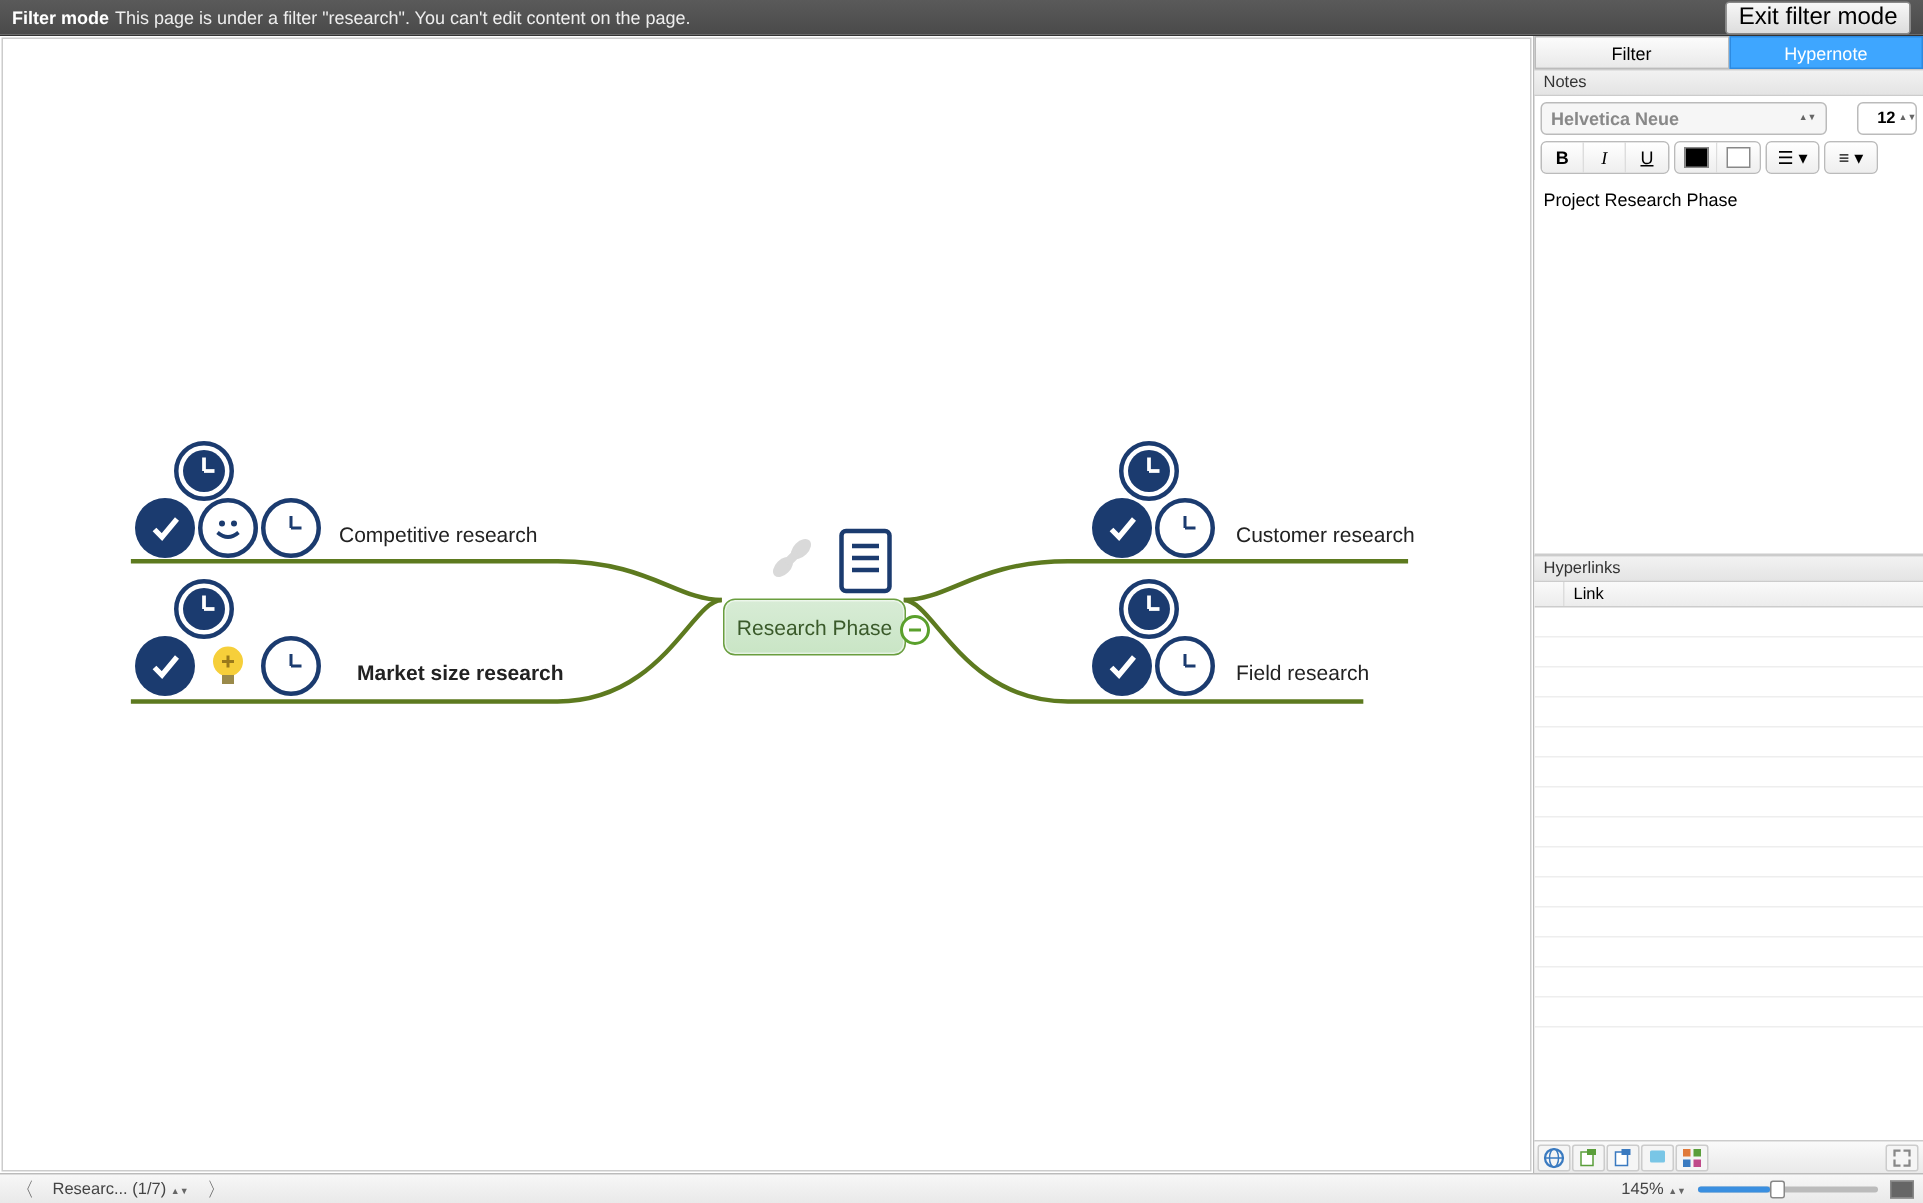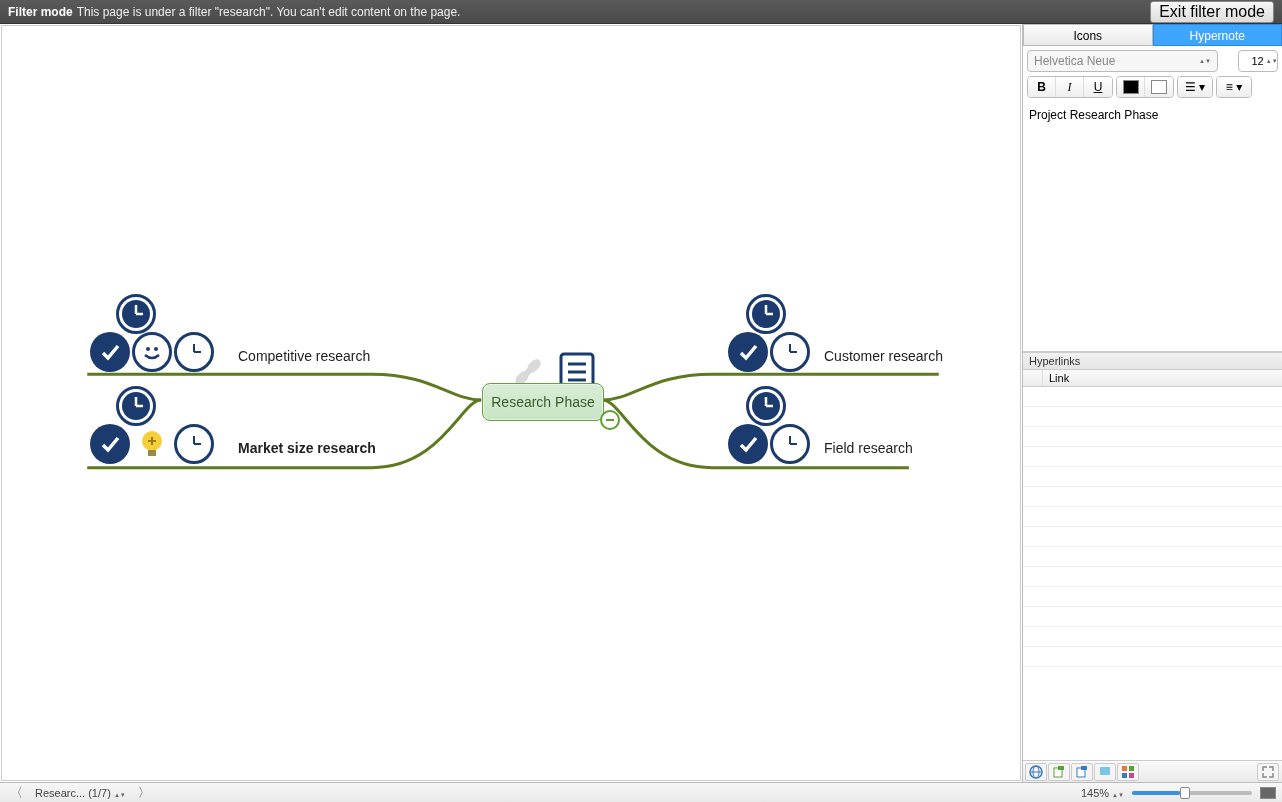--- a/index.html
+++ b/index.html
@@ -6,21 +6,21 @@
 body { font-family: "Helvetica Neue", Arial, sans-serif; font-size: 12px; width: 1282px; height: 802px; overflow: hidden; background: #fff; }
 
 .filter-bar { height: 24px; background: linear-gradient(#5a5a5a,#4a4a4a); border-bottom: 1px solid #333; display: flex; align-items: center; padding: 0 8px; color: #eee; font-size: 12px; justify-content: space-between; }
 .filter-bar .fb-left b { font-weight: bold; margin-right: 4px; color: #fff; }
 .filter-bar button { font-size: 16px; padding: 1px 8px; background: linear-gradient(#f7f7f7,#ddd); border: 1px solid #888; border-radius: 3px; cursor: pointer; }
 
 .main { display: flex; height: 758px; }
 .canvas-area { flex: 1; position: relative; background: #fff; border: 1px solid #ccc; margin: 1px; }
 .canvas-svg { position: absolute; inset: 0; width: 100%; height: 100%; }
 
-.central-node { position: absolute; left: 480px; top: 357px; width: 122px; height: 38px; background: linear-gradient(#d8ecd6,#c9e5c5); border: 1.5px solid #6a9e3f; border-radius: 8px; display: flex; align-items: center; justify-content: center; font-size: 14px; color: #3a5a2a; box-shadow: 0 0 0 1px rgba(255,255,255,.5) inset; }
+.central-node { position: absolute; left: 480px; top: 373px; width: 122px; height: 38px; background: linear-gradient(#d8ecd6,#c9e5c5); border: 1.5px solid #6a9e3f; border-radius: 8px; display: flex; align-items: center; justify-content: center; font-size: 14px; color: #3a5a2a; box-shadow: 0 0 0 1px rgba(255,255,255,.5) inset; }
 
 .node-label { position: absolute; font-size: 14px; color: #222; }
 
 .icon-cluster { position: absolute; display: flex; align-items: flex-end; gap: 2px; }
 
 .circ { border-radius: 50%; display: flex; align-items: center; justify-content: center; }
 .clock-lg { width: 40px; height: 40px; border: 3px solid #1b3b6f; background: #fff; }
 .clock-sm { width: 40px; height: 40px; border: 3px solid #1b3b6f; background: #fff; }
 .check-c { width: 40px; height: 40px; background: #1b3b6f; color: #fff; }
 .smile-c { width: 40px; height: 40px; border: 3px solid #1b3b6f; background: #fff; color: #1b3b6f; }
@@ -31,21 +31,21 @@
 
 .collapse-badge { position: absolute; left: 598px; top: 384px; width: 20px; height: 20px; border: 2px solid #5aa02c; border-radius: 50%; background: #fff; display: flex; align-items: center; justify-content: center; }
 
 .sidebar { width: 260px; border-left: 1px solid #bbb; display: flex; flex-direction: column; background: #fff; }
 .tabs { display: flex; height: 22px; }
 .tabs div { flex: 1; text-align: center; line-height: 22px; font-size: 12px; border: 1px solid #bbb; background: linear-gradient(#fcfcfc,#e9e9e9); cursor: pointer; }
 .tabs div.active { background: #3ea6ff; color: #fff; border-color: #2d8ae0; }
 
 .section-h { background: linear-gradient(#f2f2f2,#e4e4e4); border-top: 1px solid #ccc; border-bottom: 1px solid #ccc; padding: 2px 6px; font-size: 11px; color: #333; }
 
-.font-row { display: flex; gap: 20px; padding: 4px; }
+.font-row { display: flex; gap: 20px; padding: 4px; font-weight: bold; }
 .font-sel { flex: 1; height: 22px; border: 1px solid #bbb; border-radius: 4px; background: #f6f6f6; color: #888; padding: 0 6px; display: flex; align-items: center; justify-content: space-between; font-size: 12px; }
 .size-sel { width: 40px; height: 22px; border: 1px solid #bbb; border-radius: 4px; background: #fff; display: flex; align-items: center; justify-content: center; font-size: 11px; gap: 2px; padding-left: 13px; }
 
 .fmt-row { display: flex; gap: 3px; padding: 0 4px 4px 4px; }
 .btn-grp { display: flex; border: 1px solid #bbb; border-radius: 4px; overflow: hidden; }
 .btn-grp > div { width: 28px; height: 20px; display: flex; align-items: center; justify-content: center; border-right: 1px solid #ddd; background: linear-gradient(#fff,#eee); cursor: pointer; font-size: 12px; }
 .btn-grp > div:last-child { border-right: none; }
 .color-sw { width: 16px; height: 14px; border: 1px solid #888; }
 
 .notes-body { flex: 0 0 250px; padding: 6px; font-size: 12px; border-bottom: 1px solid #ccc; background: #fff; overflow: auto; }
@@ -140,21 +140,21 @@
             </svg>
           </div>
         <div class="circ clock-sm">
             <svg width="30" height="30" viewBox="0 0 30 30">
               <line x1="15" y1="15" x2="15" y2="7" stroke="#1b3b6f" stroke-width="2"></line>
               <line x1="15" y1="15" x2="22" y2="15" stroke="#1b3b6f" stroke-width="2"></line>
             </svg>
           </div>
       </div>
     </div>
-    <div class="node-label" style="left:236px; top:322px;">Competitive research</div>
+    <div class="node-label" style="left:224px; top:322px;">Competitive research</div>
 
     <div class="icon-cluster" style="left:88px; top:360px; flex-direction:column; align-items:flex-start;">
       <div style="margin-left:26px;">
         <div class="circ clock-lg">
             <svg width="32" height="32" viewBox="0 0 32 32">
               <circle cx="16" cy="16" r="14" fill="#1b3b6f"></circle>
               <line x1="16" y1="16" x2="16" y2="7" stroke="#fff" stroke-width="2.5"></line>
               <line x1="16" y1="16" x2="23" y2="16" stroke="#fff" stroke-width="2.5"></line>
             </svg>
           </div>
@@ -231,23 +231,24 @@
               <line x1="15" y1="15" x2="22" y2="15" stroke="#1b3b6f" stroke-width="2"></line>
             </svg>
           </div>
       </div>
     </div>
     <div class="node-label" style="left:822px; top:414px;">Field research</div>
   </div>
 
   <div class="sidebar">
     <div class="tabs">
-      <div>Icons</div>
+      <div>Filter</div>
       <div class="active">Hypernote</div>
     </div>
+    <div class="section-h">Notes</div>
     <div class="font-row">
       <div class="font-sel">
         <span>Helvetica Neue</span>
         <span class="updown">▲▼</span>
       </div>
       <div class="size-sel">
         <span>12</span>
         <span class="updown">▲▼</span>
       </div>
     </div>

